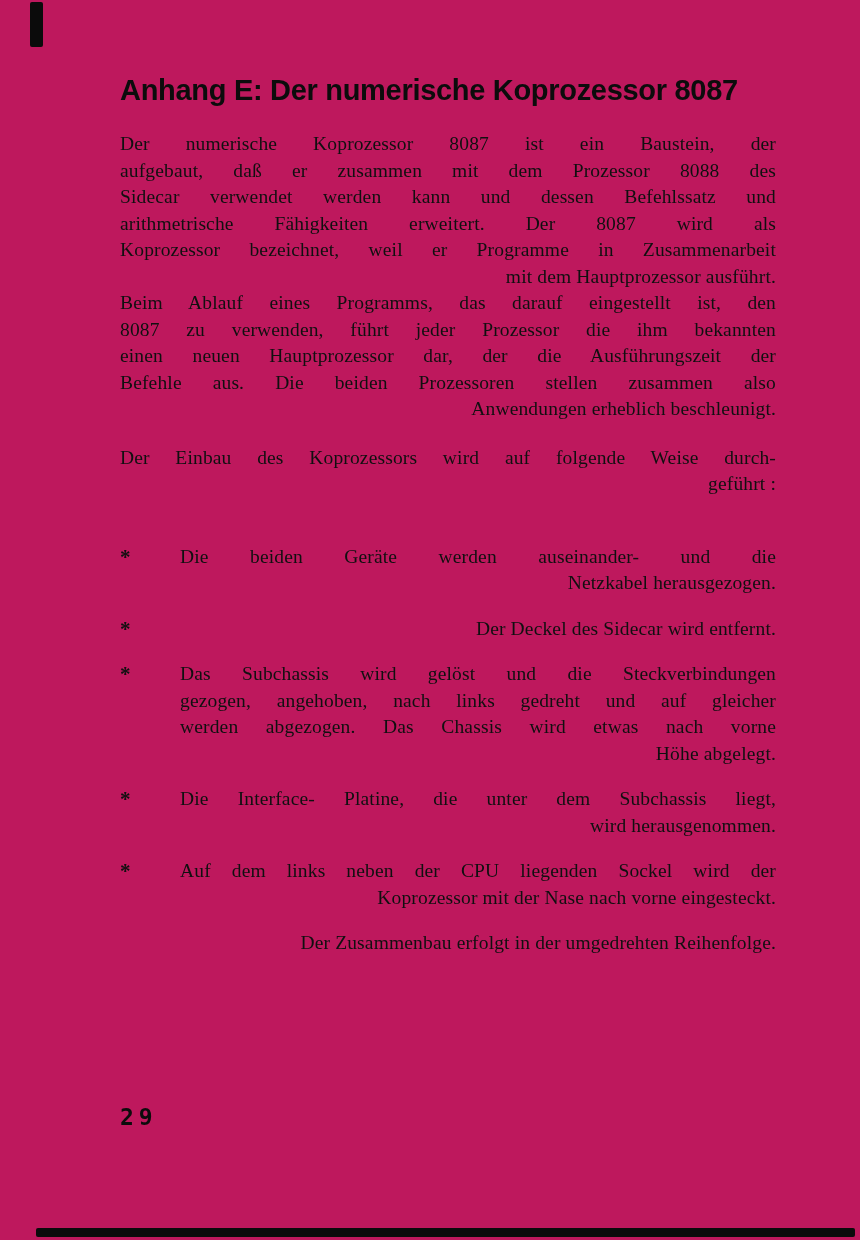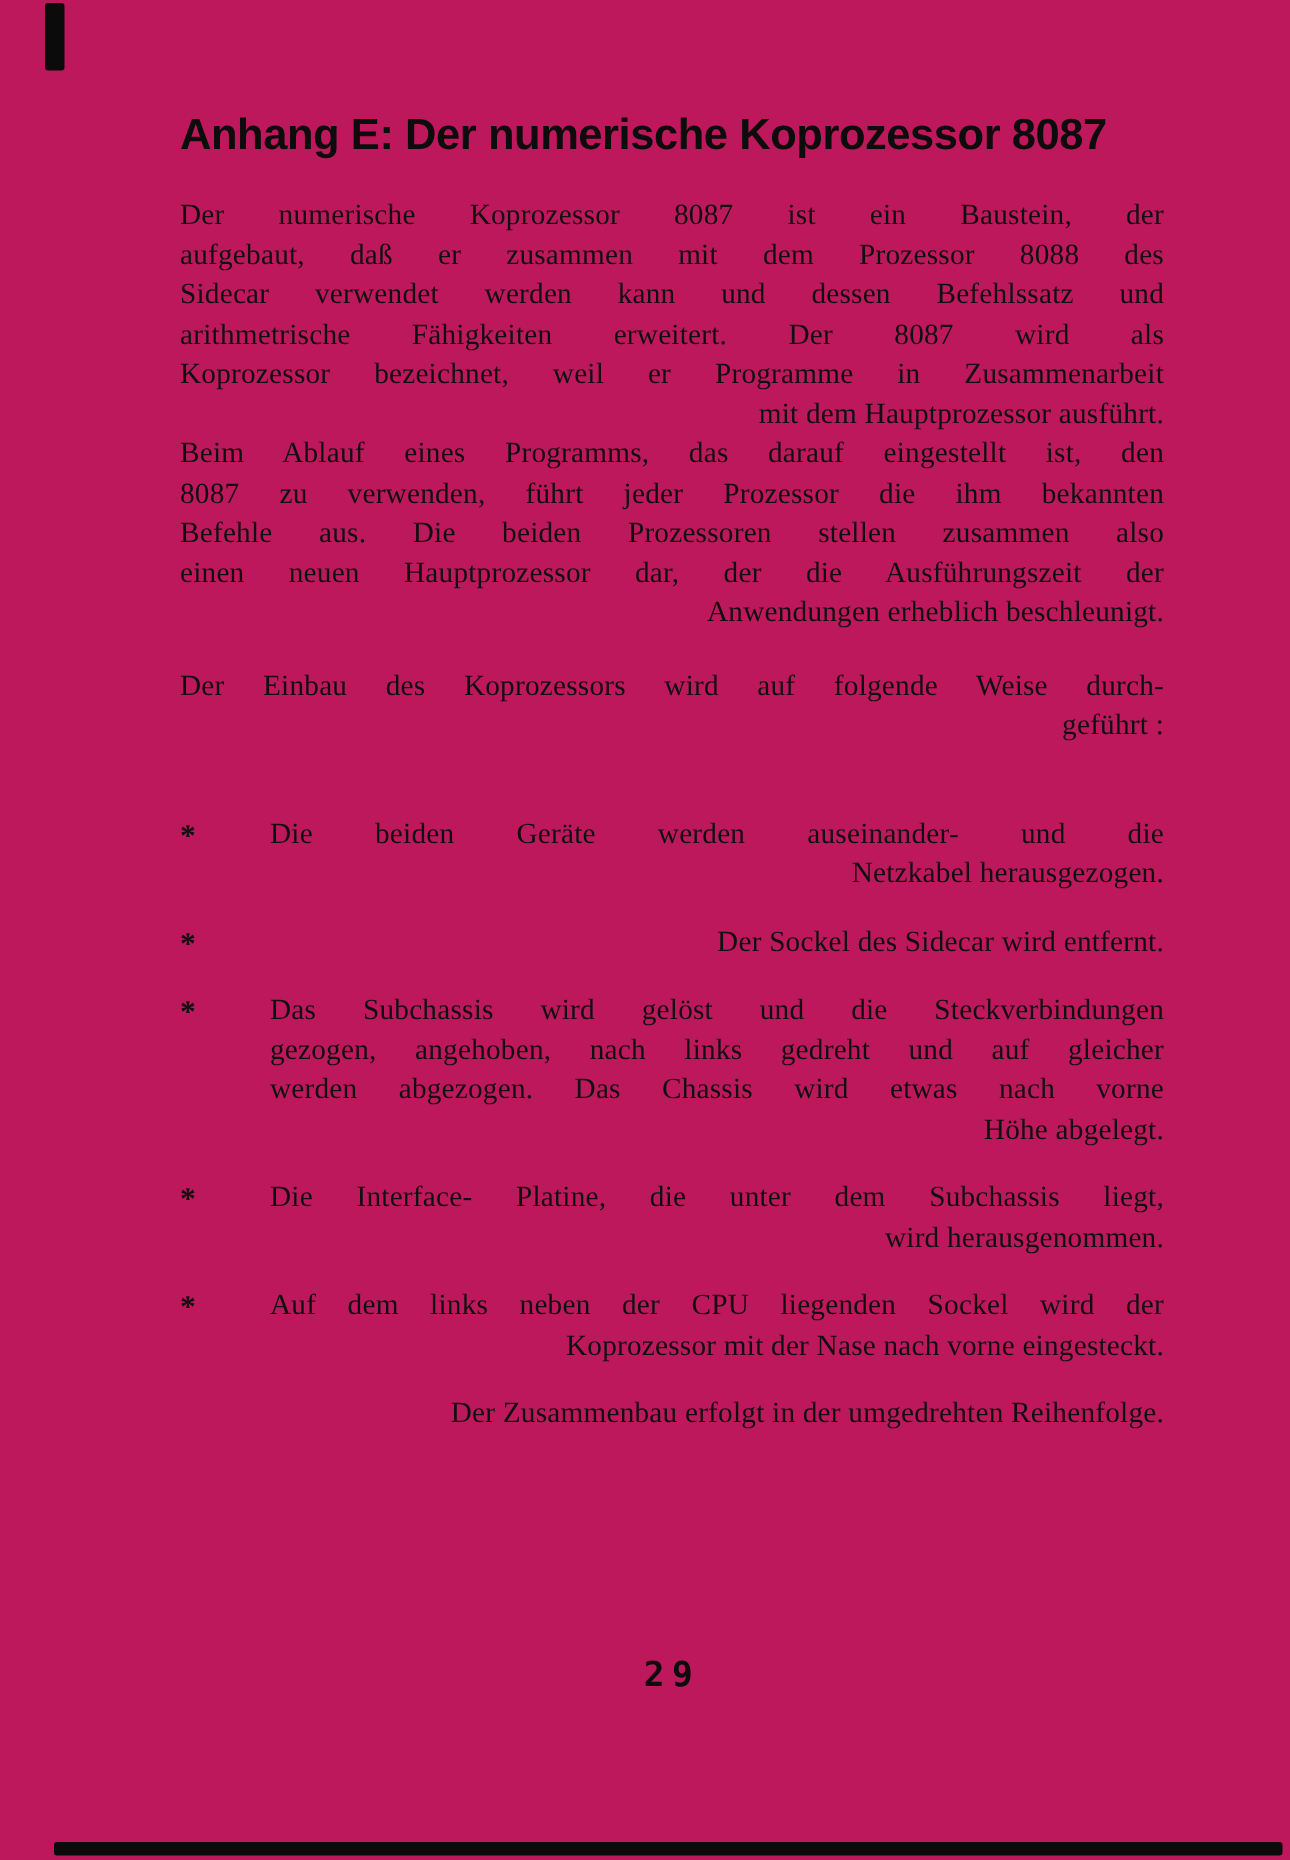--- a/index.html
+++ b/index.html
@@ -49,21 +49,21 @@
     font-size: 21px;
     font-weight: 700;
     line-height: 26.5px;
   }
   .bullet-lines { flex: 1 1 auto; min-width: 0; }
   .closing { margin-top: 0px; }
   .page-number {
     position: absolute;
     left: 120px; width: 656px;
     top: 1104px;
-    text-align: center;
+    text-align: left;
     font-family: "DejaVu Sans Mono", monospace;
     font-weight: 700;
     font-size: 23px;
     letter-spacing: 5px;
     color: #0c0c0c;
   }
   
   .artifact-top-left {
     position: absolute;
     left: 30px; top: 2px;
@@ -94,42 +94,42 @@
           <div class="line j">Der numerische Koprozessor 8087 ist ein Baustein, der</div>
           <div class="line j">aufgebaut, daß er zusammen mit dem Prozessor 8088 des</div>
           <div class="line j">Sidecar verwendet werden kann und dessen Befehlssatz und</div>
           <div class="line j">arithmetrische Fähigkeiten erweitert. Der 8087 wird als</div>
           <div class="line j">Koprozessor bezeichnet, weil er Programme in Zusammenarbeit</div>
           <div class="line">mit dem Hauptprozessor ausführt.</div>
         </div>
         <div class="paragraph para-p2">
           <div class="line j">Beim Ablauf eines Programms, das darauf eingestellt ist, den</div>
           <div class="line j">8087 zu verwenden, führt jeder Prozessor die ihm bekannten</div>
+          <div class="line j">einen neuen Hauptprozessor dar, der die Ausführungszeit der</div>
           <div class="line j">Befehle aus. Die beiden Prozessoren stellen zusammen also</div>
-          <div class="line j">einen neuen Hauptprozessor dar, der die Ausführungszeit der</div>
           <div class="line">Anwendungen erheblich beschleunigt.</div>
         </div>
         <div class="paragraph para-p3">
           <div class="line j">Der Einbau des Koprozessors wird auf folgende Weise durch-</div>
           <div class="line">geführt :</div>
         </div>
       </div>
 
     <div id="bullet-list" class="bullet-list">
         <div class="bullet-item">
           <div class="bullet-marker">*</div>
           <div class="bullet-lines">
             <div class="line j">Die beiden Geräte werden auseinander- und die</div>
             <div class="line">Netzkabel herausgezogen.</div>
           </div>
         </div>
         <div class="bullet-item">
           <div class="bullet-marker">*</div>
           <div class="bullet-lines">
-            <div class="line">Der Sockel des Sidecar wird entfernt.</div>
+            <div class="line">Der Deckel des Sidecar wird entfernt.</div>
           </div>
         </div>
         <div class="bullet-item">
           <div class="bullet-marker">*</div>
           <div class="bullet-lines">
             <div class="line j">Das Subchassis wird gelöst und die Steckverbindungen</div>
             <div class="line j">gezogen, angehoben, nach links gedreht und auf gleicher</div>
             <div class="line j">werden abgezogen. Das Chassis wird etwas nach vorne</div>
             <div class="line">Höhe abgelegt.</div>
           </div>

